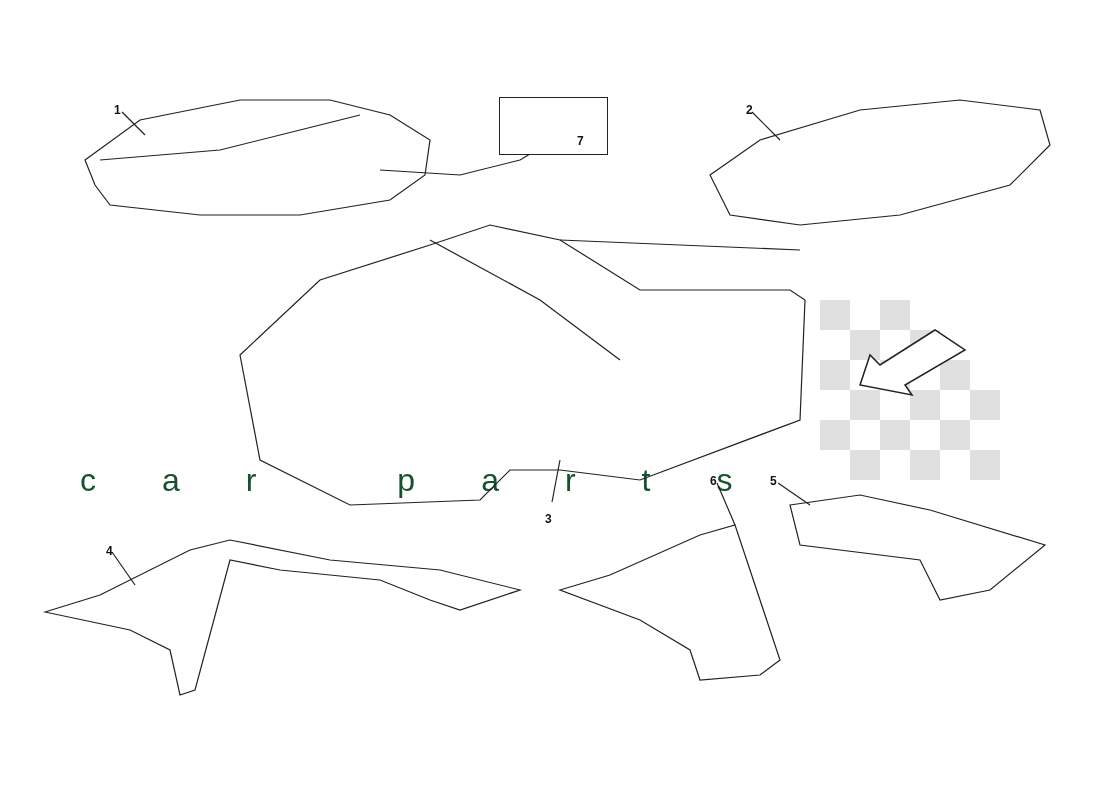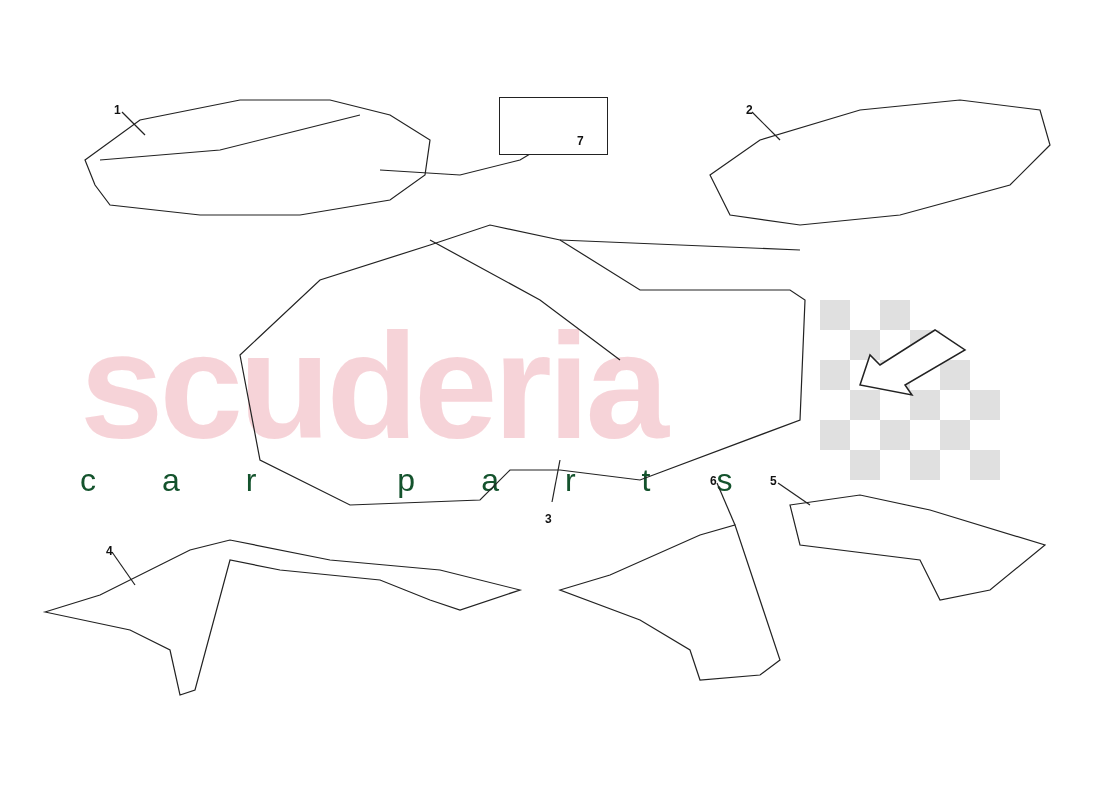--- a/index.html
+++ b/index.html
@@ -7,21 +7,20 @@
   .stage{position:absolute;left:0;top:0;width:1100px;height:800px;}
   .callout{position:absolute;font-size:12px;font-weight:bold;color:#111;}
   .wm-text{position:absolute;left:80px;top:300px;font-size:150px;font-weight:bold;color:#f5c9cf;letter-spacing:-4px;opacity:.8;}
   .wm-sub{position:absolute;left:80px;top:462px;font-size:32px;color:#14532d;letter-spacing:66px;}
   .inset{position:absolute;left:499px;top:97px;width:107px;height:56px;border:1px solid #222;background:#fff;}
 </style>
 </head>
 <body>
 
 <div class="stage">
-  <div class="wm-text">scuderia</div>
   <div class="wm-sub">car parts</div>
 
   <svg width="1100" height="800" style="position:absolute;left:0;top:0">
     <g fill="none" stroke="#222" stroke-width="1.2">
 
       <path d="M85,160 L140,120 L240,100 L330,100 L390,115 L430,140 L425,175 L390,200 L300,215 L200,215 L110,205 L95,185 Z"></path>
       <path d="M100,160 L220,150 L300,130 L360,115"></path>
 
       <path d="M710,175 L760,140 L860,110 L960,100 L1040,110 L1050,145 L1010,185 L900,215 L800,225 L730,215 Z"></path>
 

